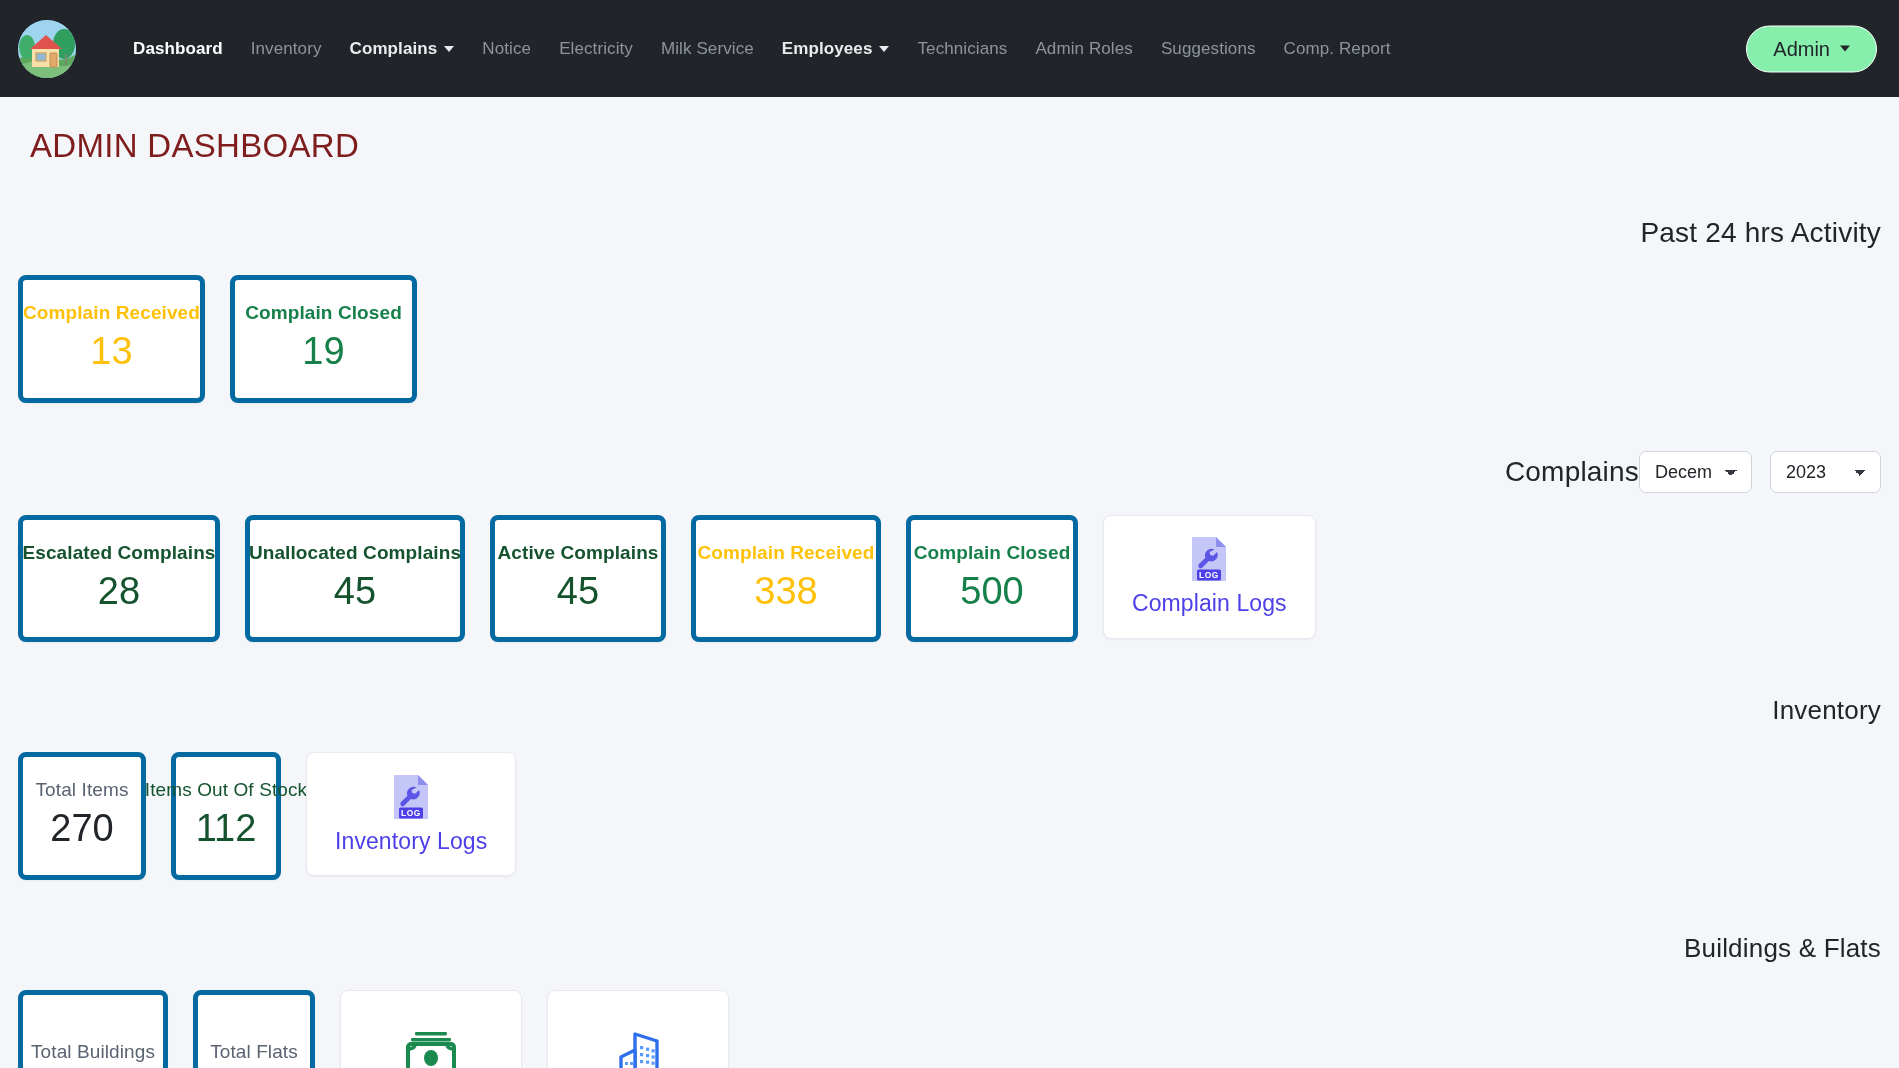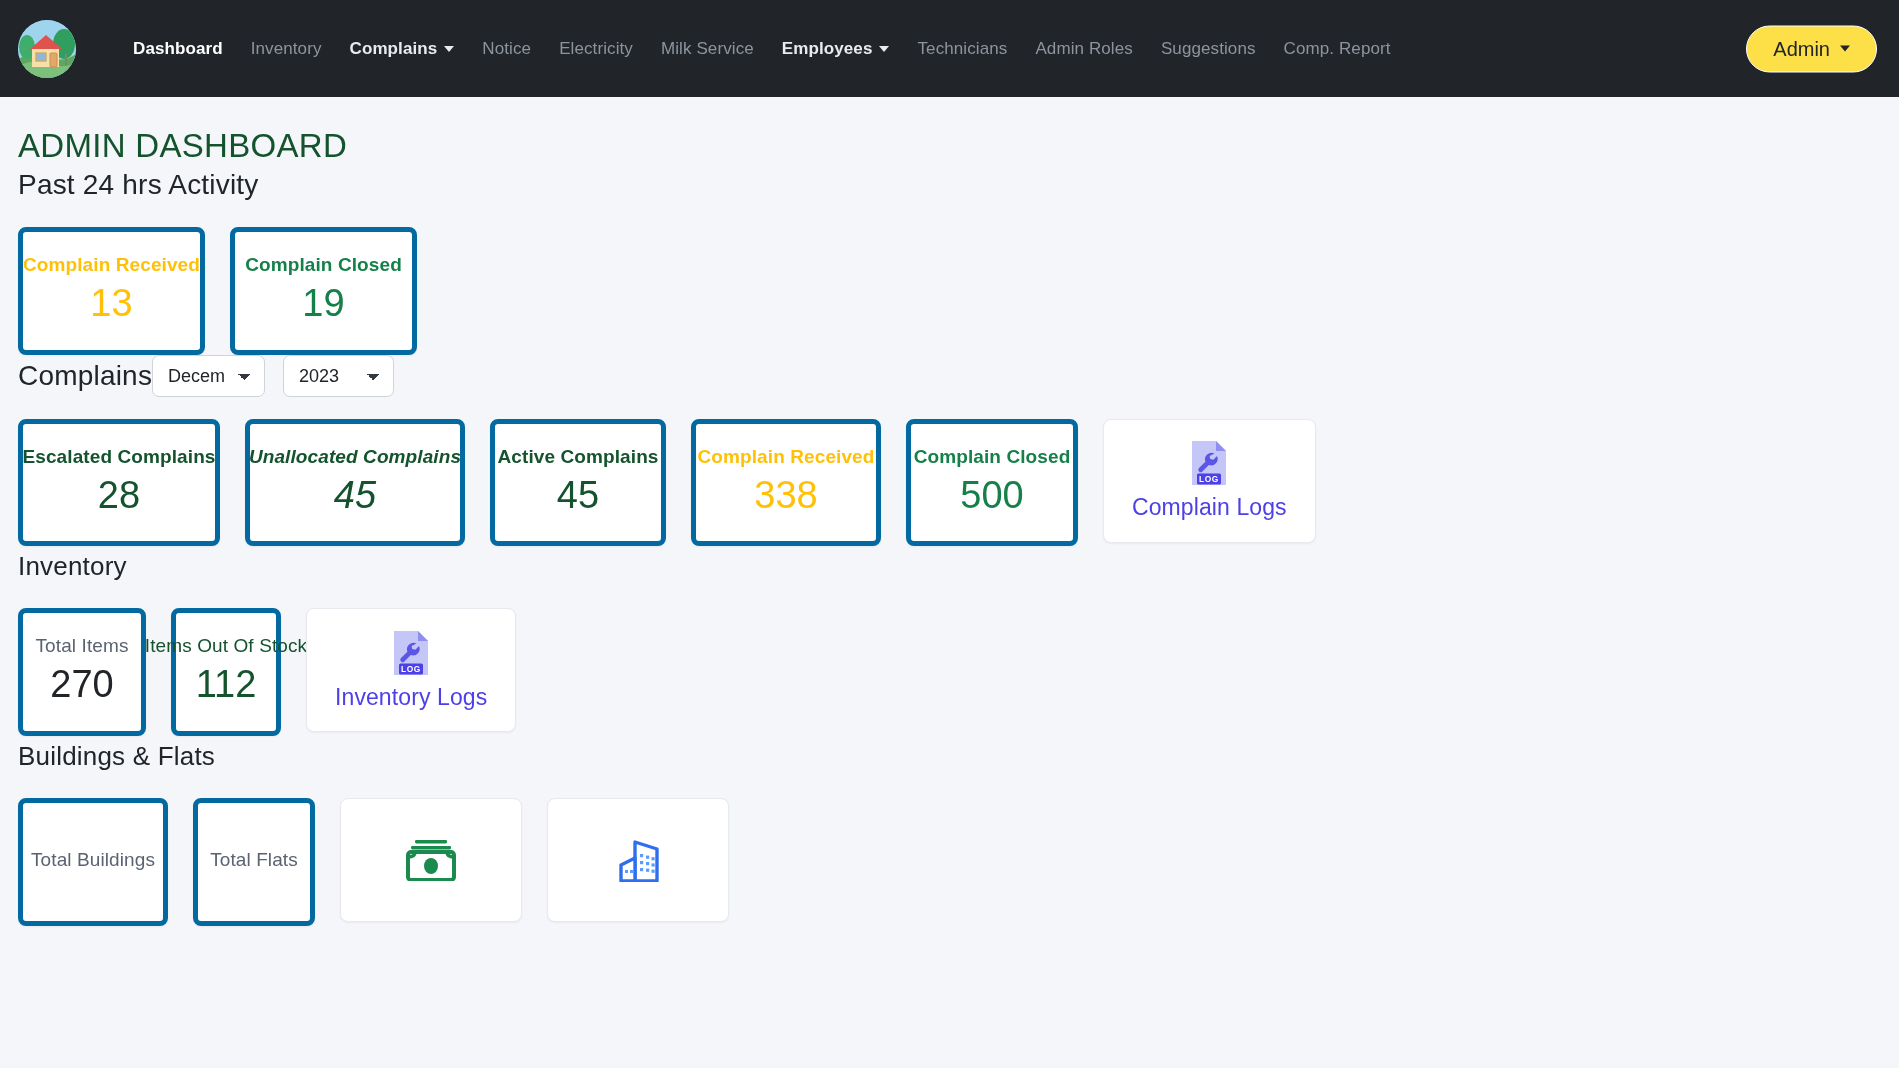--- a/index.html
+++ b/index.html
@@ -66,21 +66,21 @@
     border-left: 5.5px solid transparent;
     border-right: 5.5px solid transparent;
     border-top: 6px solid currentColor;
   }
 
   .admin-btn {
     position: absolute;
     right: 22px;
     top: 50%;
     transform: translateY(-50%);
-    background: #fde047;
+    background: #86efac;
     color: #212529;
     border: 1px solid #ffffff;
     border-radius: 26px;
     font-size: 20px;
     padding: 11px 26px;
     display: flex;
     align-items: center;
     gap: 10px;
     cursor: pointer;
     font-family: "Liberation Sans", sans-serif;
@@ -92,28 +92,29 @@
     border-top: 6px solid #212529;
   }
 
   
   .page { padding: 0 18px; }
 
   .page-title {
     font-size: 33px;
     font-weight: 400;
     letter-spacing: .3px;
-    color: #14532d;
-    margin: 30px 0 0 0;
+    color: #7f1d1d;
+    margin: 30px 0 0 12px;
   }
 
   .section-head {
     display: flex;
     align-items: center;
-    justify-content: flex-start;
+    justify-content: flex-end;
+    margin-top: 48px;
     margin-bottom: 0;
     min-height: 40px;
   }
 
   .section-title {
     font-size: 28px;
     font-weight: 400;
     color: #212529;
     letter-spacing: .2px;
   }
@@ -188,21 +189,21 @@
   .c-red    { color: #14532d; }
   .c-gray   { color: #5a6372; }
   .c-dark   { color: #212529; }
 
   
   .act-card { width: 187px; min-height: 124px; }
 
   
   .cx-card { min-height: 124px; }
   .cx-1 { width: 202px; }
-  .cx-2 { width: 220px; font-style: italic; }
+  .cx-2 { width: 220px; }
   .cx-3 { width: 176px; }
   .cx-4 { width: 190px; }
   .cx-5 { width: 172px; }
 
   
   .inv-1 { width: 128px; }
   .inv-2 { width: 110px; }
 
   
   .log-card {

